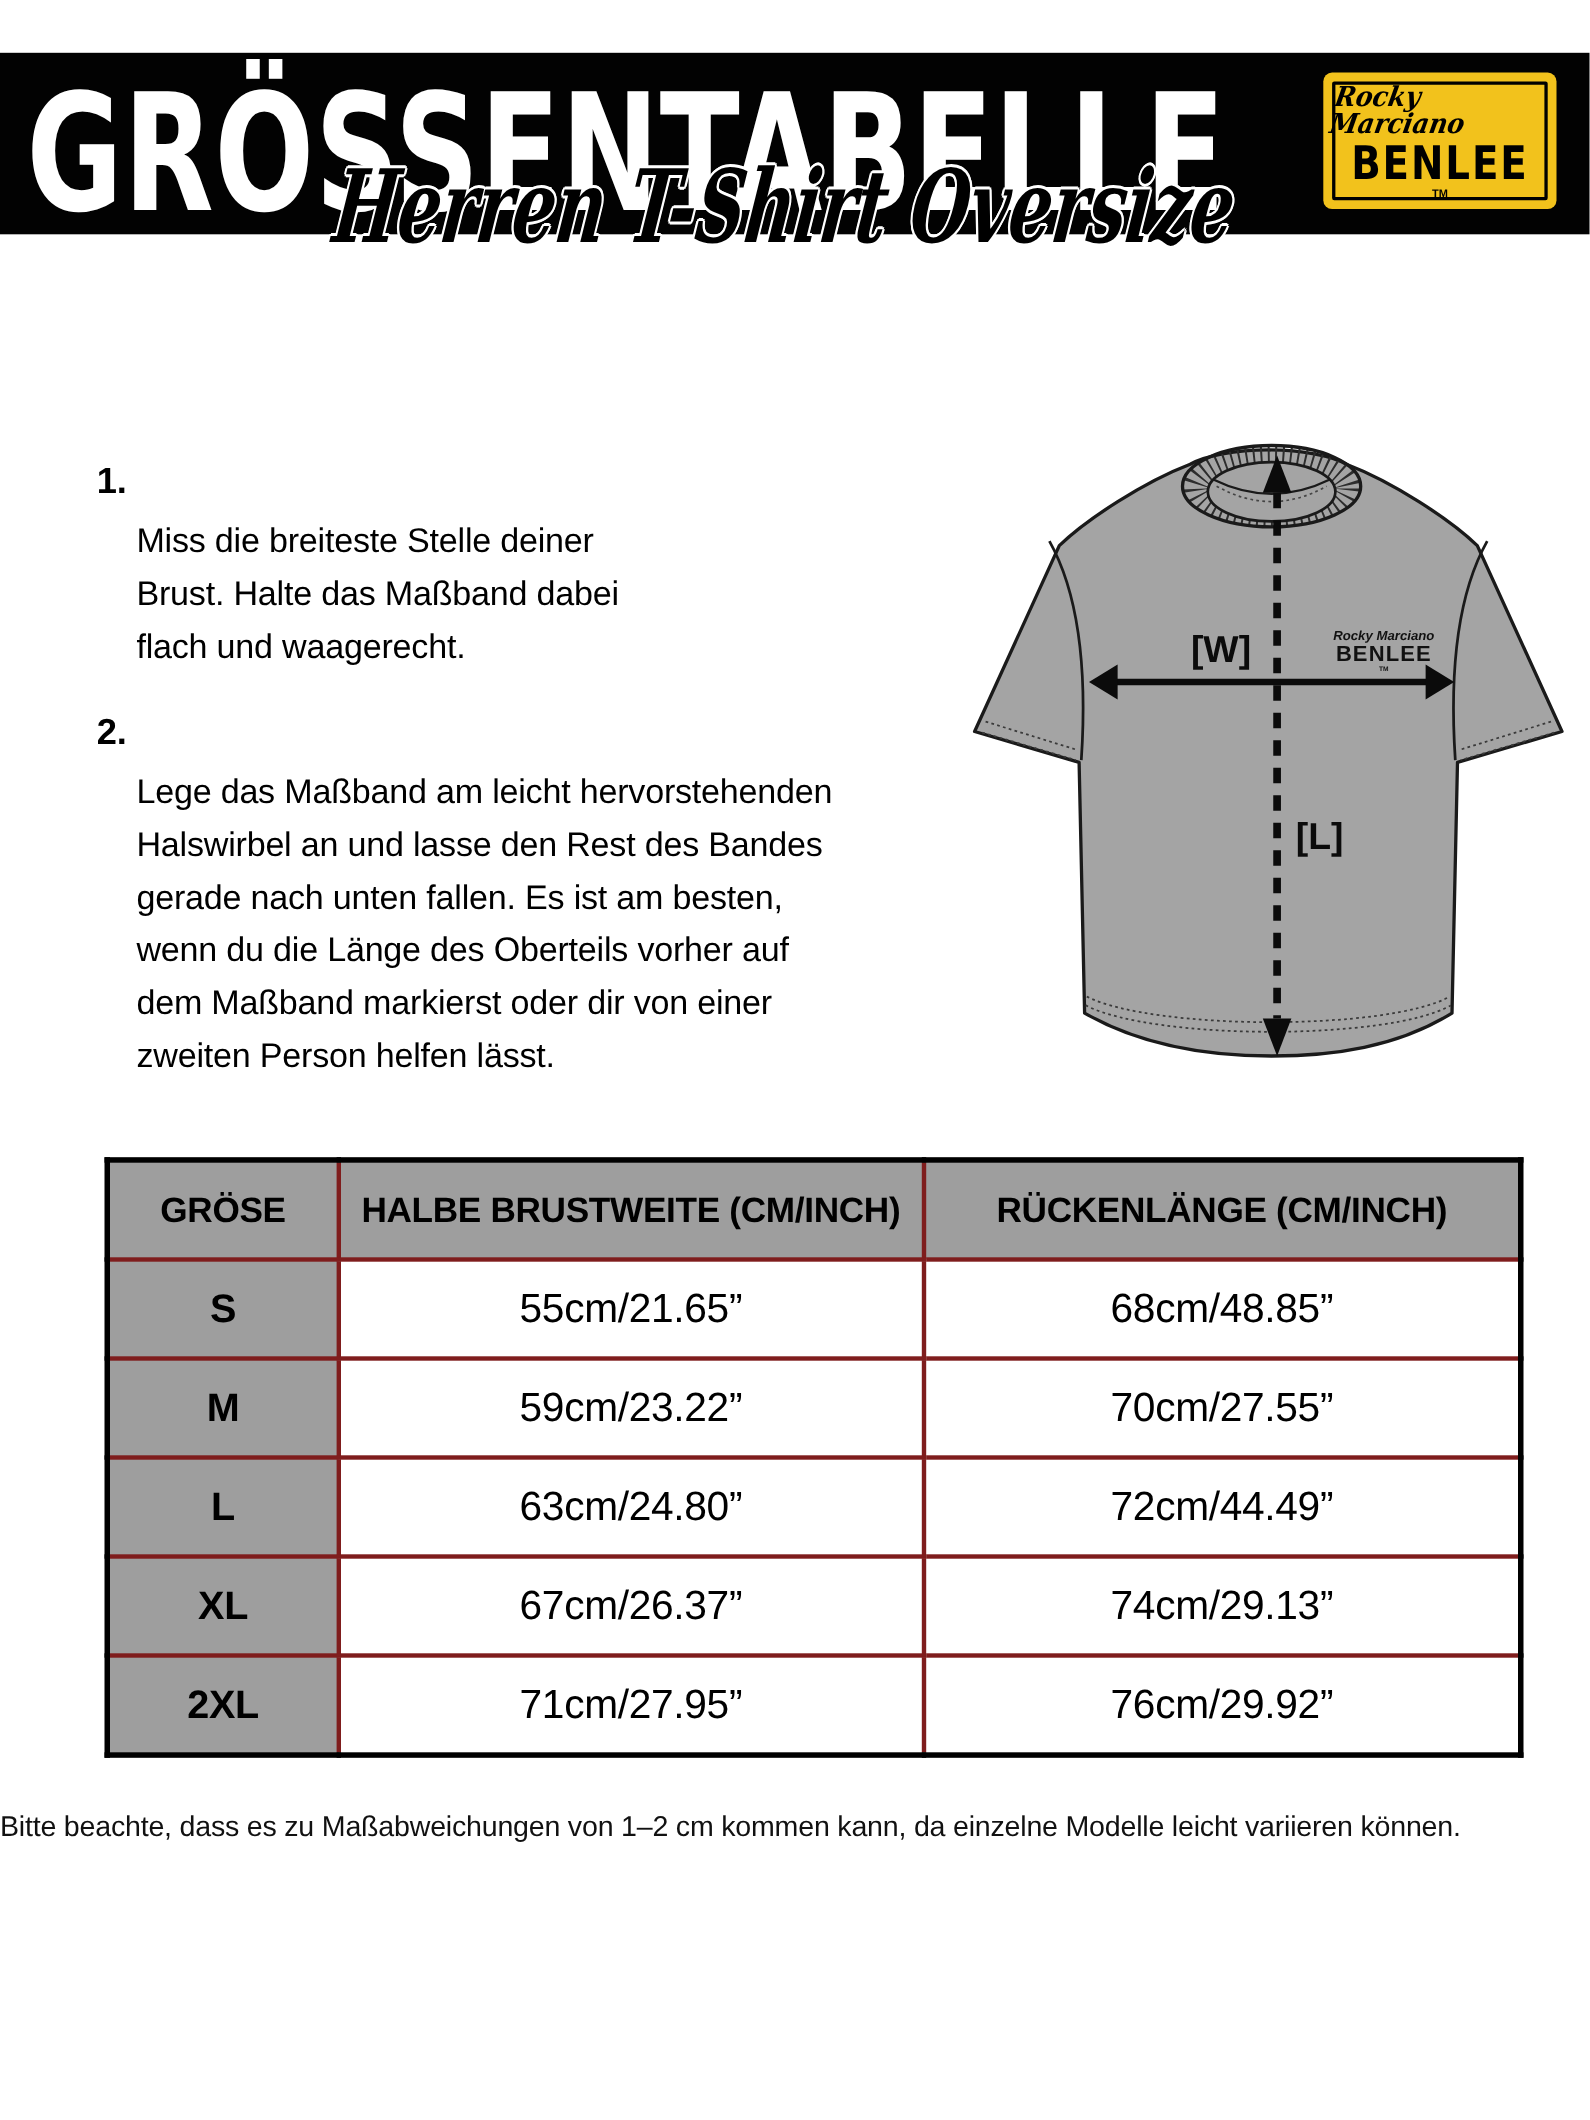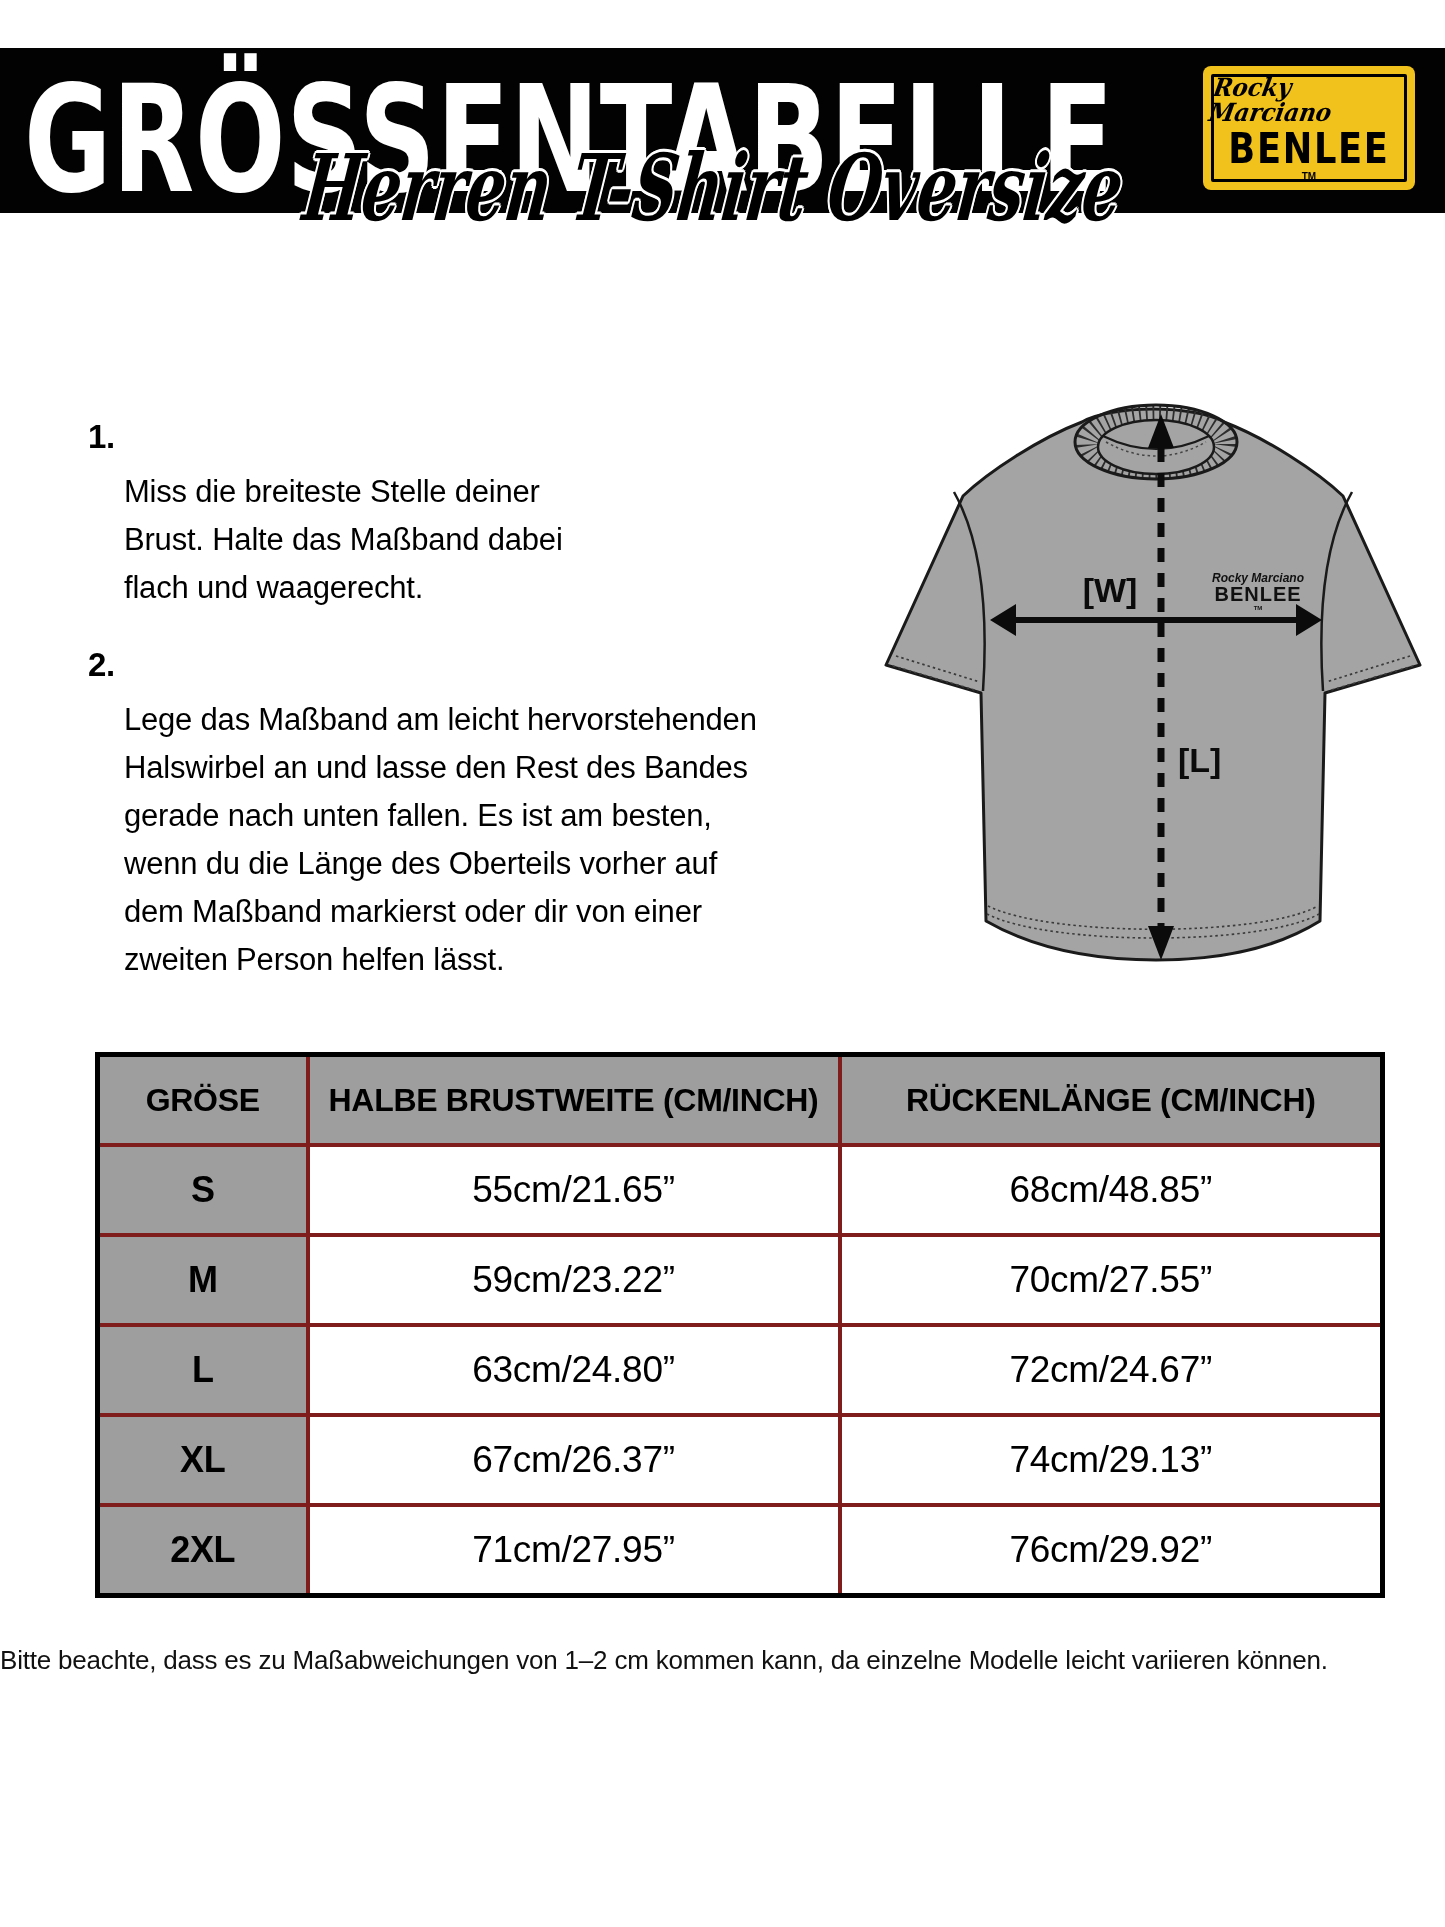--- a/index.html
+++ b/index.html
@@ -160,21 +160,21 @@
         <td>68cm/48.85”</td>
       </tr>
       <tr>
         <td class="size-cell">M</td>
         <td>59cm/23.22”</td>
         <td>70cm/27.55”</td>
       </tr>
       <tr>
         <td class="size-cell">L</td>
         <td>63cm/24.80”</td>
-        <td>72cm/24.67”</td>
+        <td>72cm/44.49”</td>
       </tr>
       <tr>
         <td class="size-cell">XL</td>
         <td>67cm/26.37”</td>
         <td>74cm/29.13”</td>
       </tr>
       <tr>
         <td class="size-cell">2XL</td>
         <td>71cm/27.95”</td>
         <td>76cm/29.92”</td>

